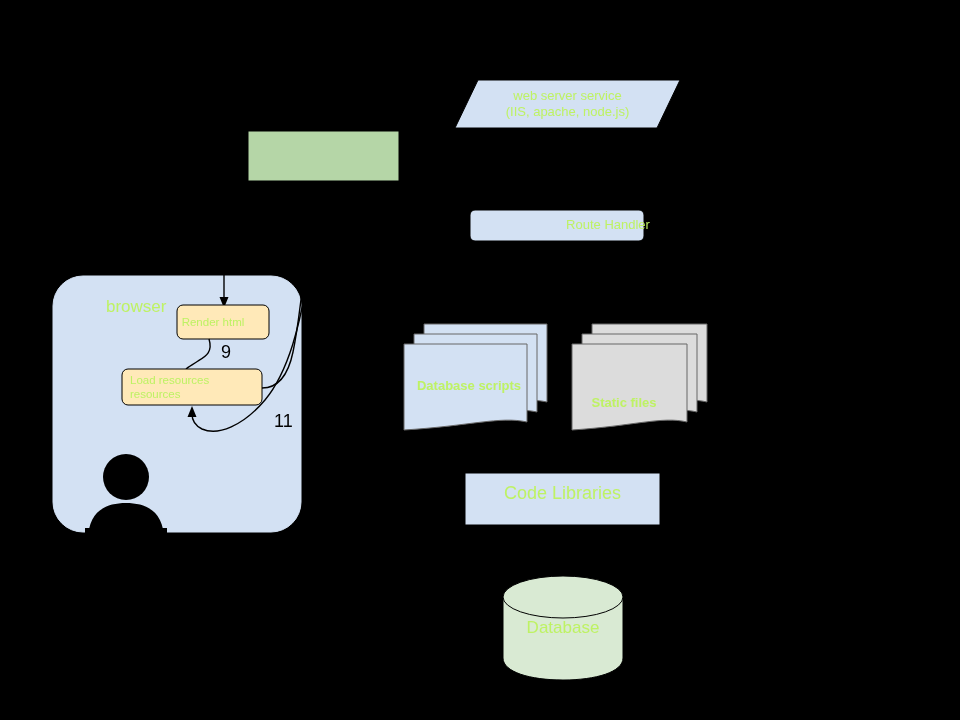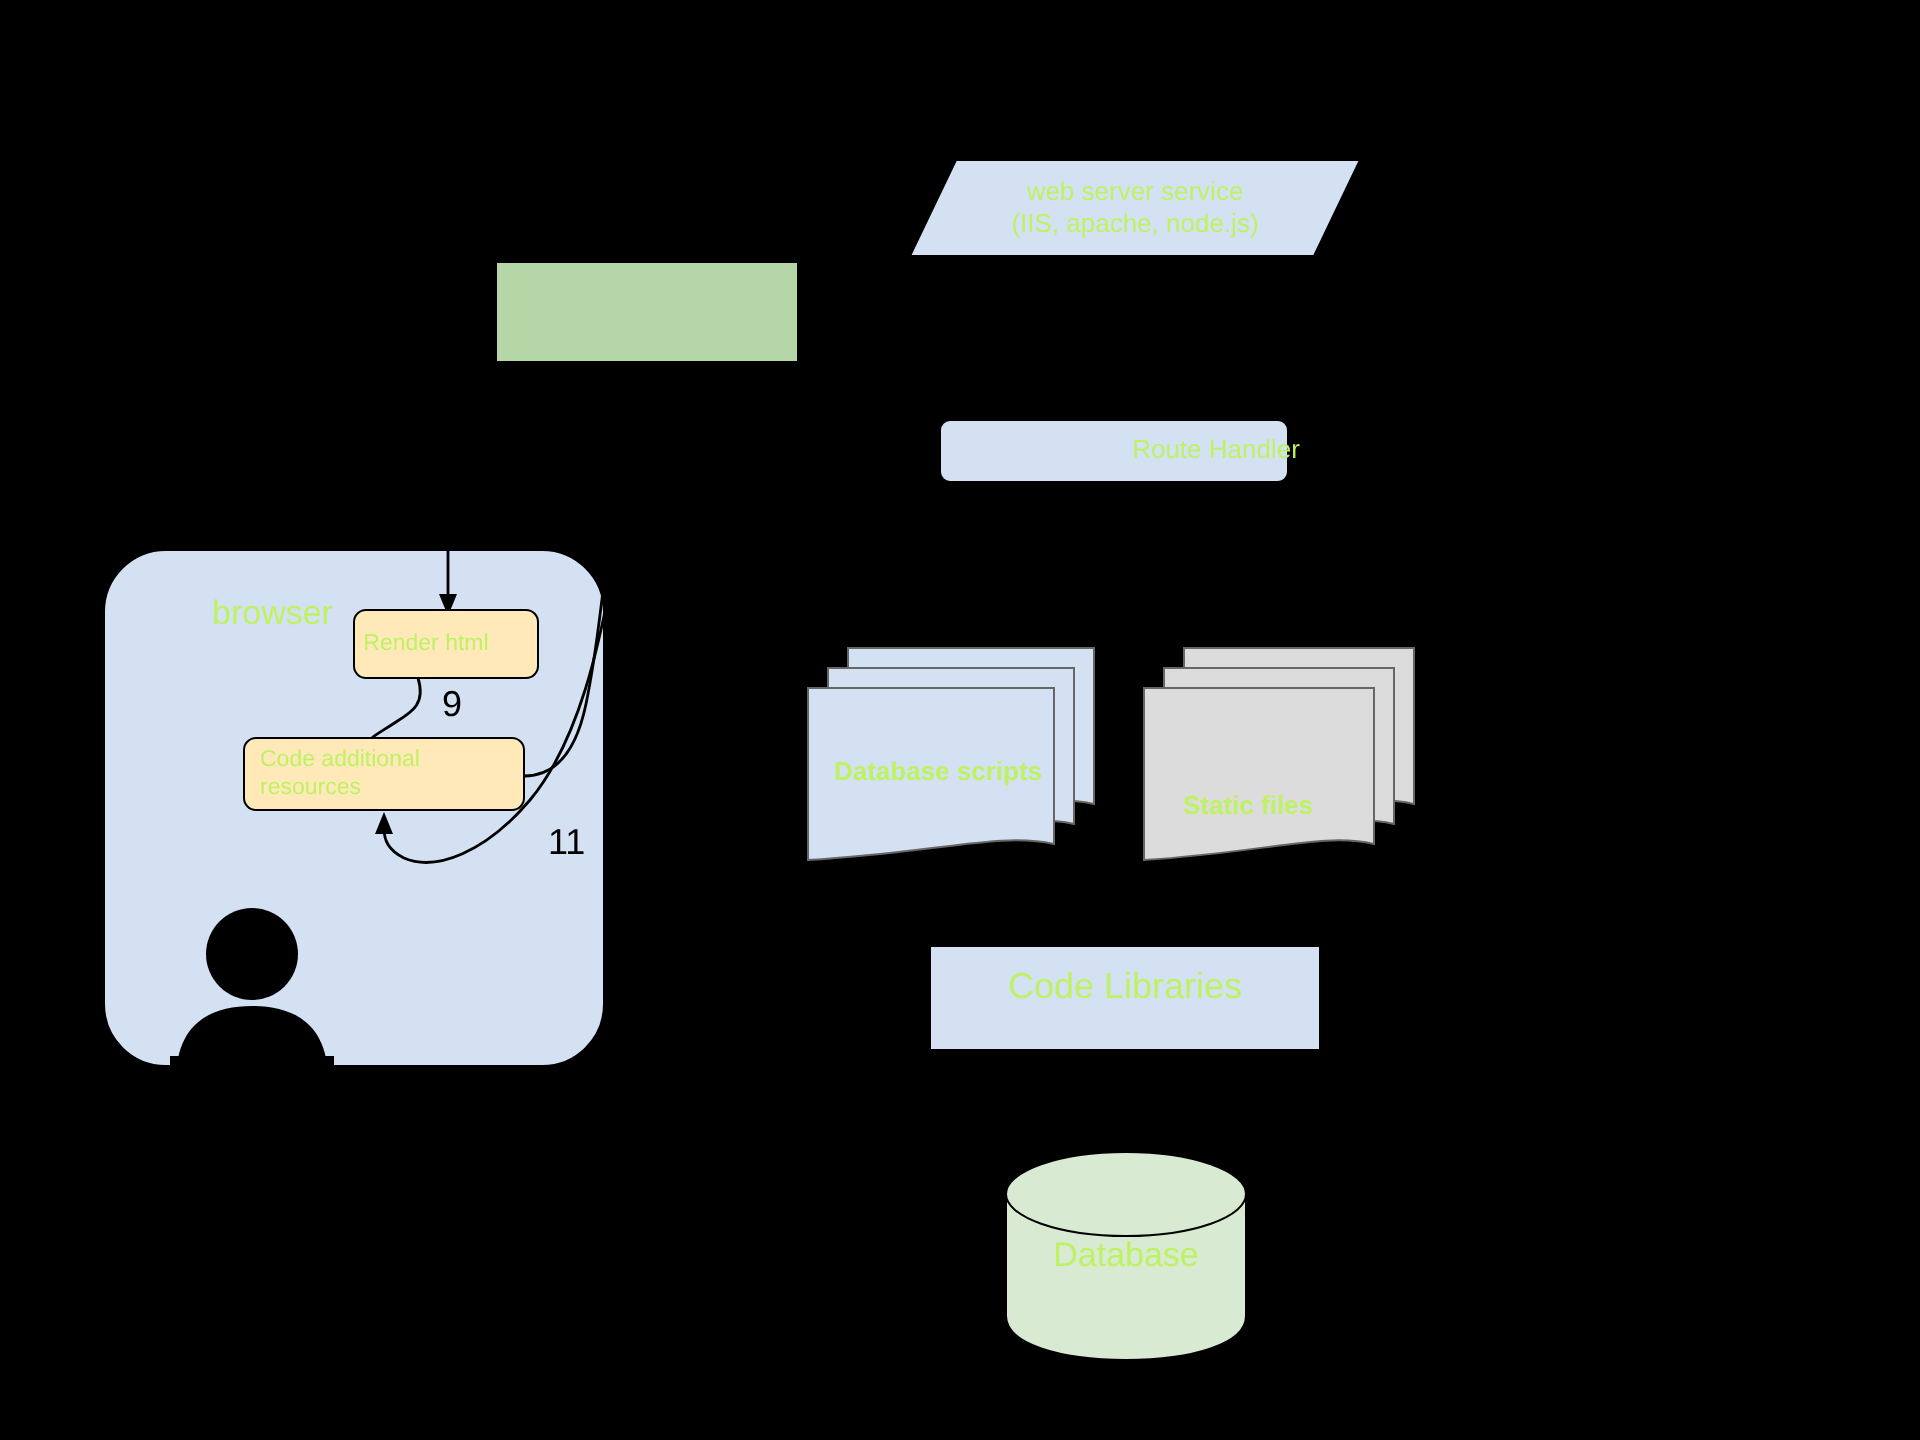--- a/index.html
+++ b/index.html
@@ -187,21 +187,21 @@
 
   <div class="node-label" id="browser-label">
     <span>browser</span>
   </div>
 
   <div class="node-label" id="render-label">
     <span>Render html</span>
   </div>
 
   <div class="node-label" id="load-label">
-    <span>Code additional</span>
+    <span>Load resources</span>
     <span>resources</span>
   </div>
 
   <div class="node-label" id="dyn-label">
     <span>Database scripts</span>
   </div>
 
   <div class="node-label" id="stat-label">
     <span>Static files</span>
   </div>

